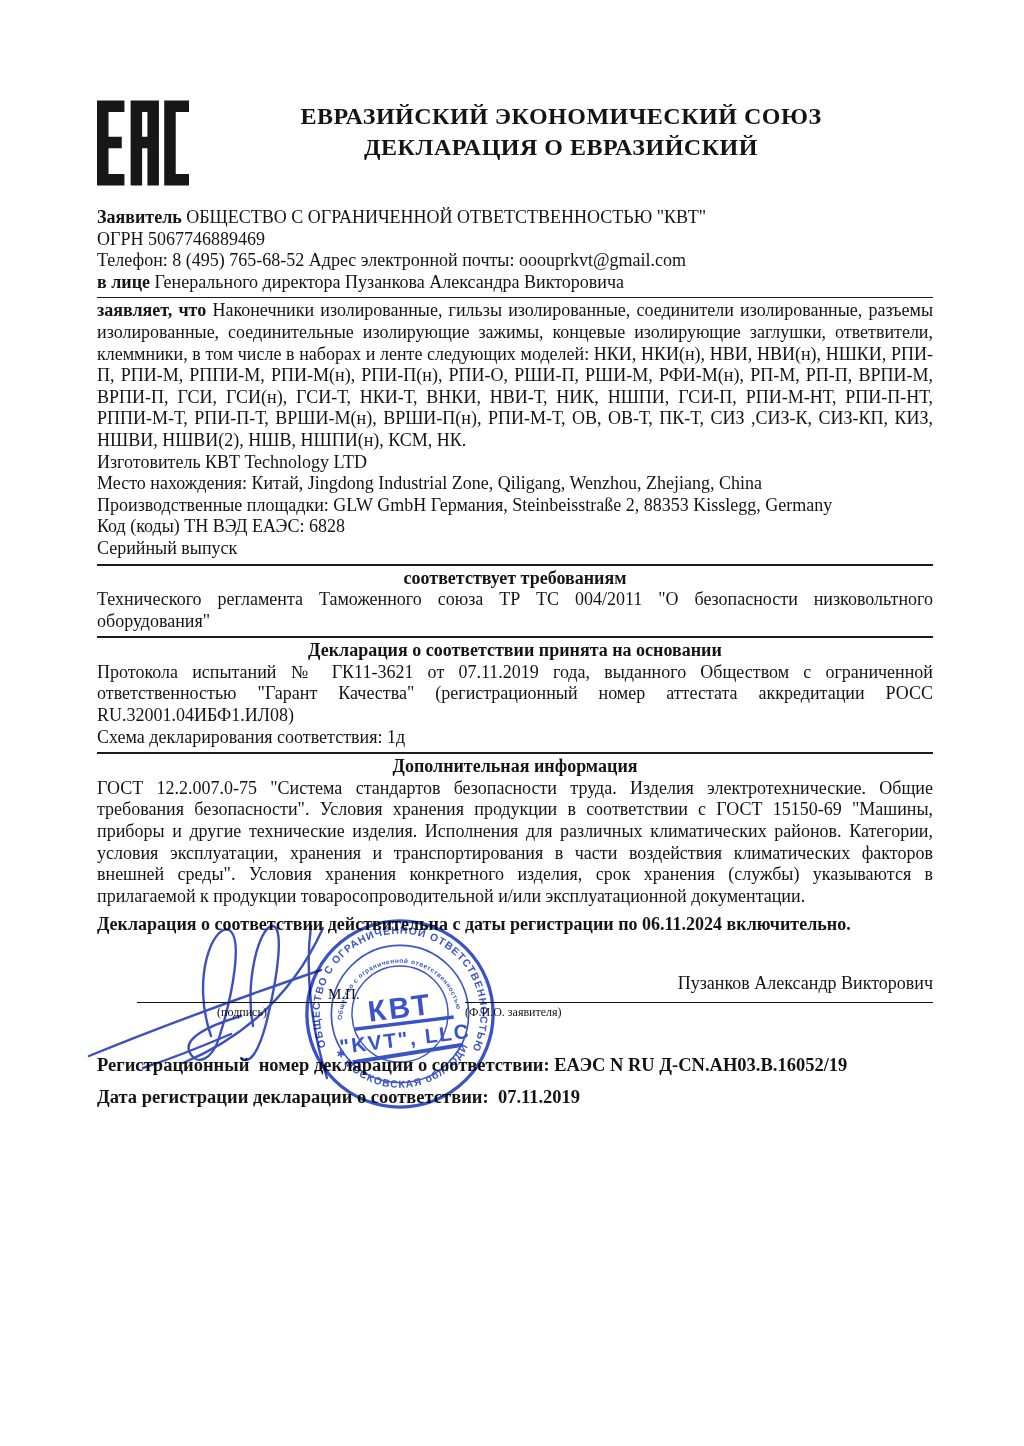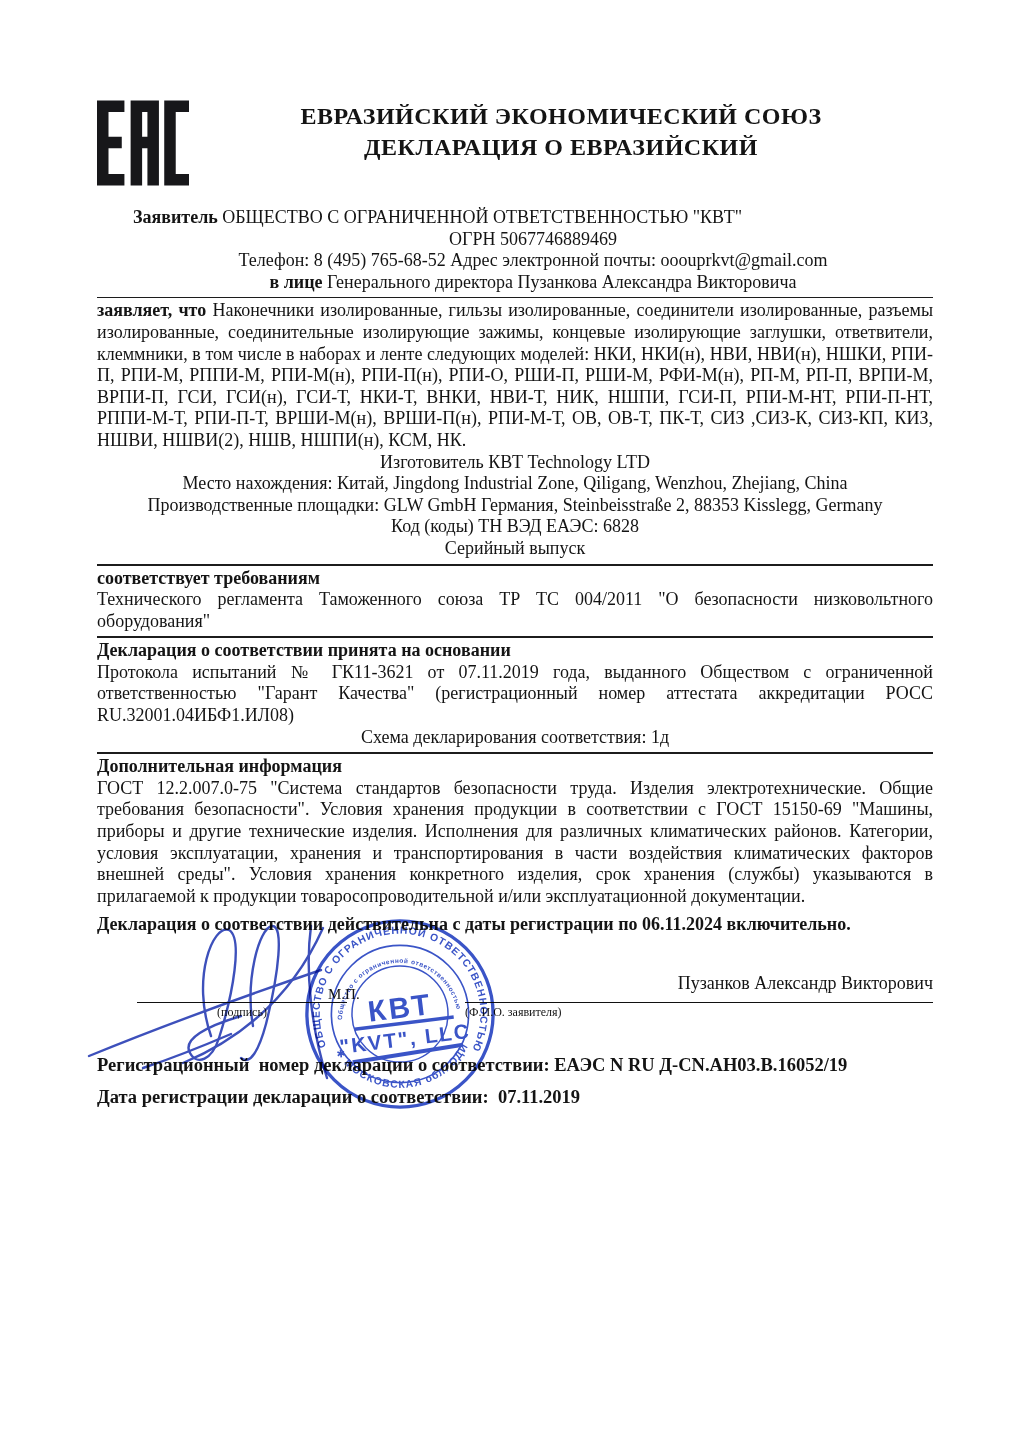--- a/index.html
+++ b/index.html
@@ -19,27 +19,27 @@
   }
   
   .doc-header{display:flex;align-items:flex-start;height:92px;justify-content:flex-end;}
   .eac-logo{width:92px;height:88px;flex:0 0 92px;}
   .titles{flex:1;text-align:center;padding-top:2px;}
   .titles .t{
     font-weight:bold;font-size:24px;line-height:31px;letter-spacing:.5px;
   }
   
   p{margin:0;font-size:18px;line-height:21.6px;text-align:justify;}
-  p.noj{text-align:center;}
+  p.noj{text-align:left;}
   b.inl{font-weight:bold;}
   .sec{margin:0;}
   .rule{border:none;border-top:2px solid #1c1c1c;margin:4px 0 2px 0;}
   .rule.thin{border-top-width:1.6px;}
-  .h-bold{font-weight:bold;text-align:left;}
-  .applicant-block{margin-top:16px;margin-left:36px;}
+  .h-bold{font-weight:bold;text-align:center;}
+  .applicant-block{margin-top:16px;}
   .validity{font-weight:bold;margin-top:7px;text-align:left;}
   
   .sign-zone{position:relative;height:94px;margin-top:14px;}
   .sig-line{position:absolute;left:40px;top:52px;width:210px;border-top:1.6px solid #111;}
   .sig-caption{position:absolute;left:30px;top:55px;width:230px;text-align:center;font-size:12px;line-height:14px;}
   .mp-mark{position:absolute;left:231px;top:36px;font-size:15px;}
   .fio-name{position:absolute;left:380px;top:23px;width:456px;text-align:right;font-size:18px;}
   .fio-line{position:absolute;left:368px;top:52px;width:468px;border-top:1.6px solid #111;}
   .fio-caption{position:absolute;left:368px;top:55px;width:468px;text-align:left;font-size:12px;line-height:14px;}
   .stamp-wrap{position:absolute;left:205px;top:-34px;width:196px;height:196px;mix-blend-mode:multiply;opacity:.92;z-index:5;}

